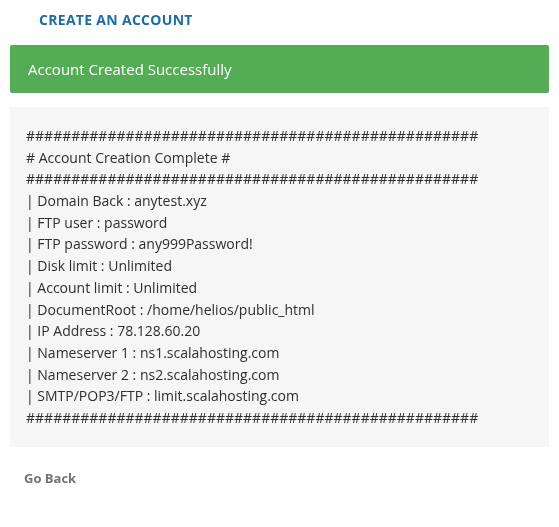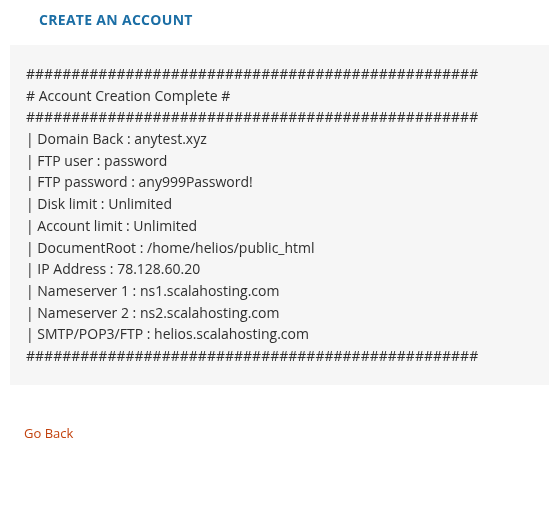--- a/index.html
+++ b/index.html
@@ -38,44 +38,45 @@
       padding: 18px 16px 18px 16px;
       color: #2e2e2e;
       font-size: 14px;
       line-height: 1.55;
       white-space: pre;
       overflow: hidden;
       font-family: "Segoe UI", "Open Sans", Arial, sans-serif;
     }
     .go-back {
       display: inline-block;
-      color: #c2410c;
+      color: #737373;
       font-size: 13px;
-      font-weight: 400;
-      margin-top: 39px;
+      font-weight: 700;
+      margin-top: 22px;
       margin-left: 14px;
       cursor: pointer;
     }
   </style>
 </head>
 <body>
 
 <div class="page-title">CREATE AN ACCOUNT</div>
 
 <div class="content-wrap">
+  <div class="alert-success">Account Created Successfully</div>
 
   <div class="output-box"><span>##################################################</span>
 <span># Account Creation Complete #</span>
 <span>##################################################</span>
 <span>| Domain Back : anytest.xyz</span>
 <span>| FTP user : password</span>
 <span>| FTP password : any999Password!</span>
 <span>| Disk limit : Unlimited</span>
 <span>| Account limit : Unlimited</span>
 <span>| DocumentRoot : /home/helios/public_html</span>
 <span>| IP Address : 78.128.60.20</span>
 <span>| Nameserver 1 : ns1.scalahosting.com</span>
 <span>| Nameserver 2 : ns2.scalahosting.com</span>
-<span>| SMTP/POP3/FTP : helios.scalahosting.com</span>
+<span>| SMTP/POP3/FTP : limit.scalahosting.com</span>
 <span>##################################################</span></div>
 
   <a class="go-back">Go Back</a>
 </div>
 
 </body></html>

